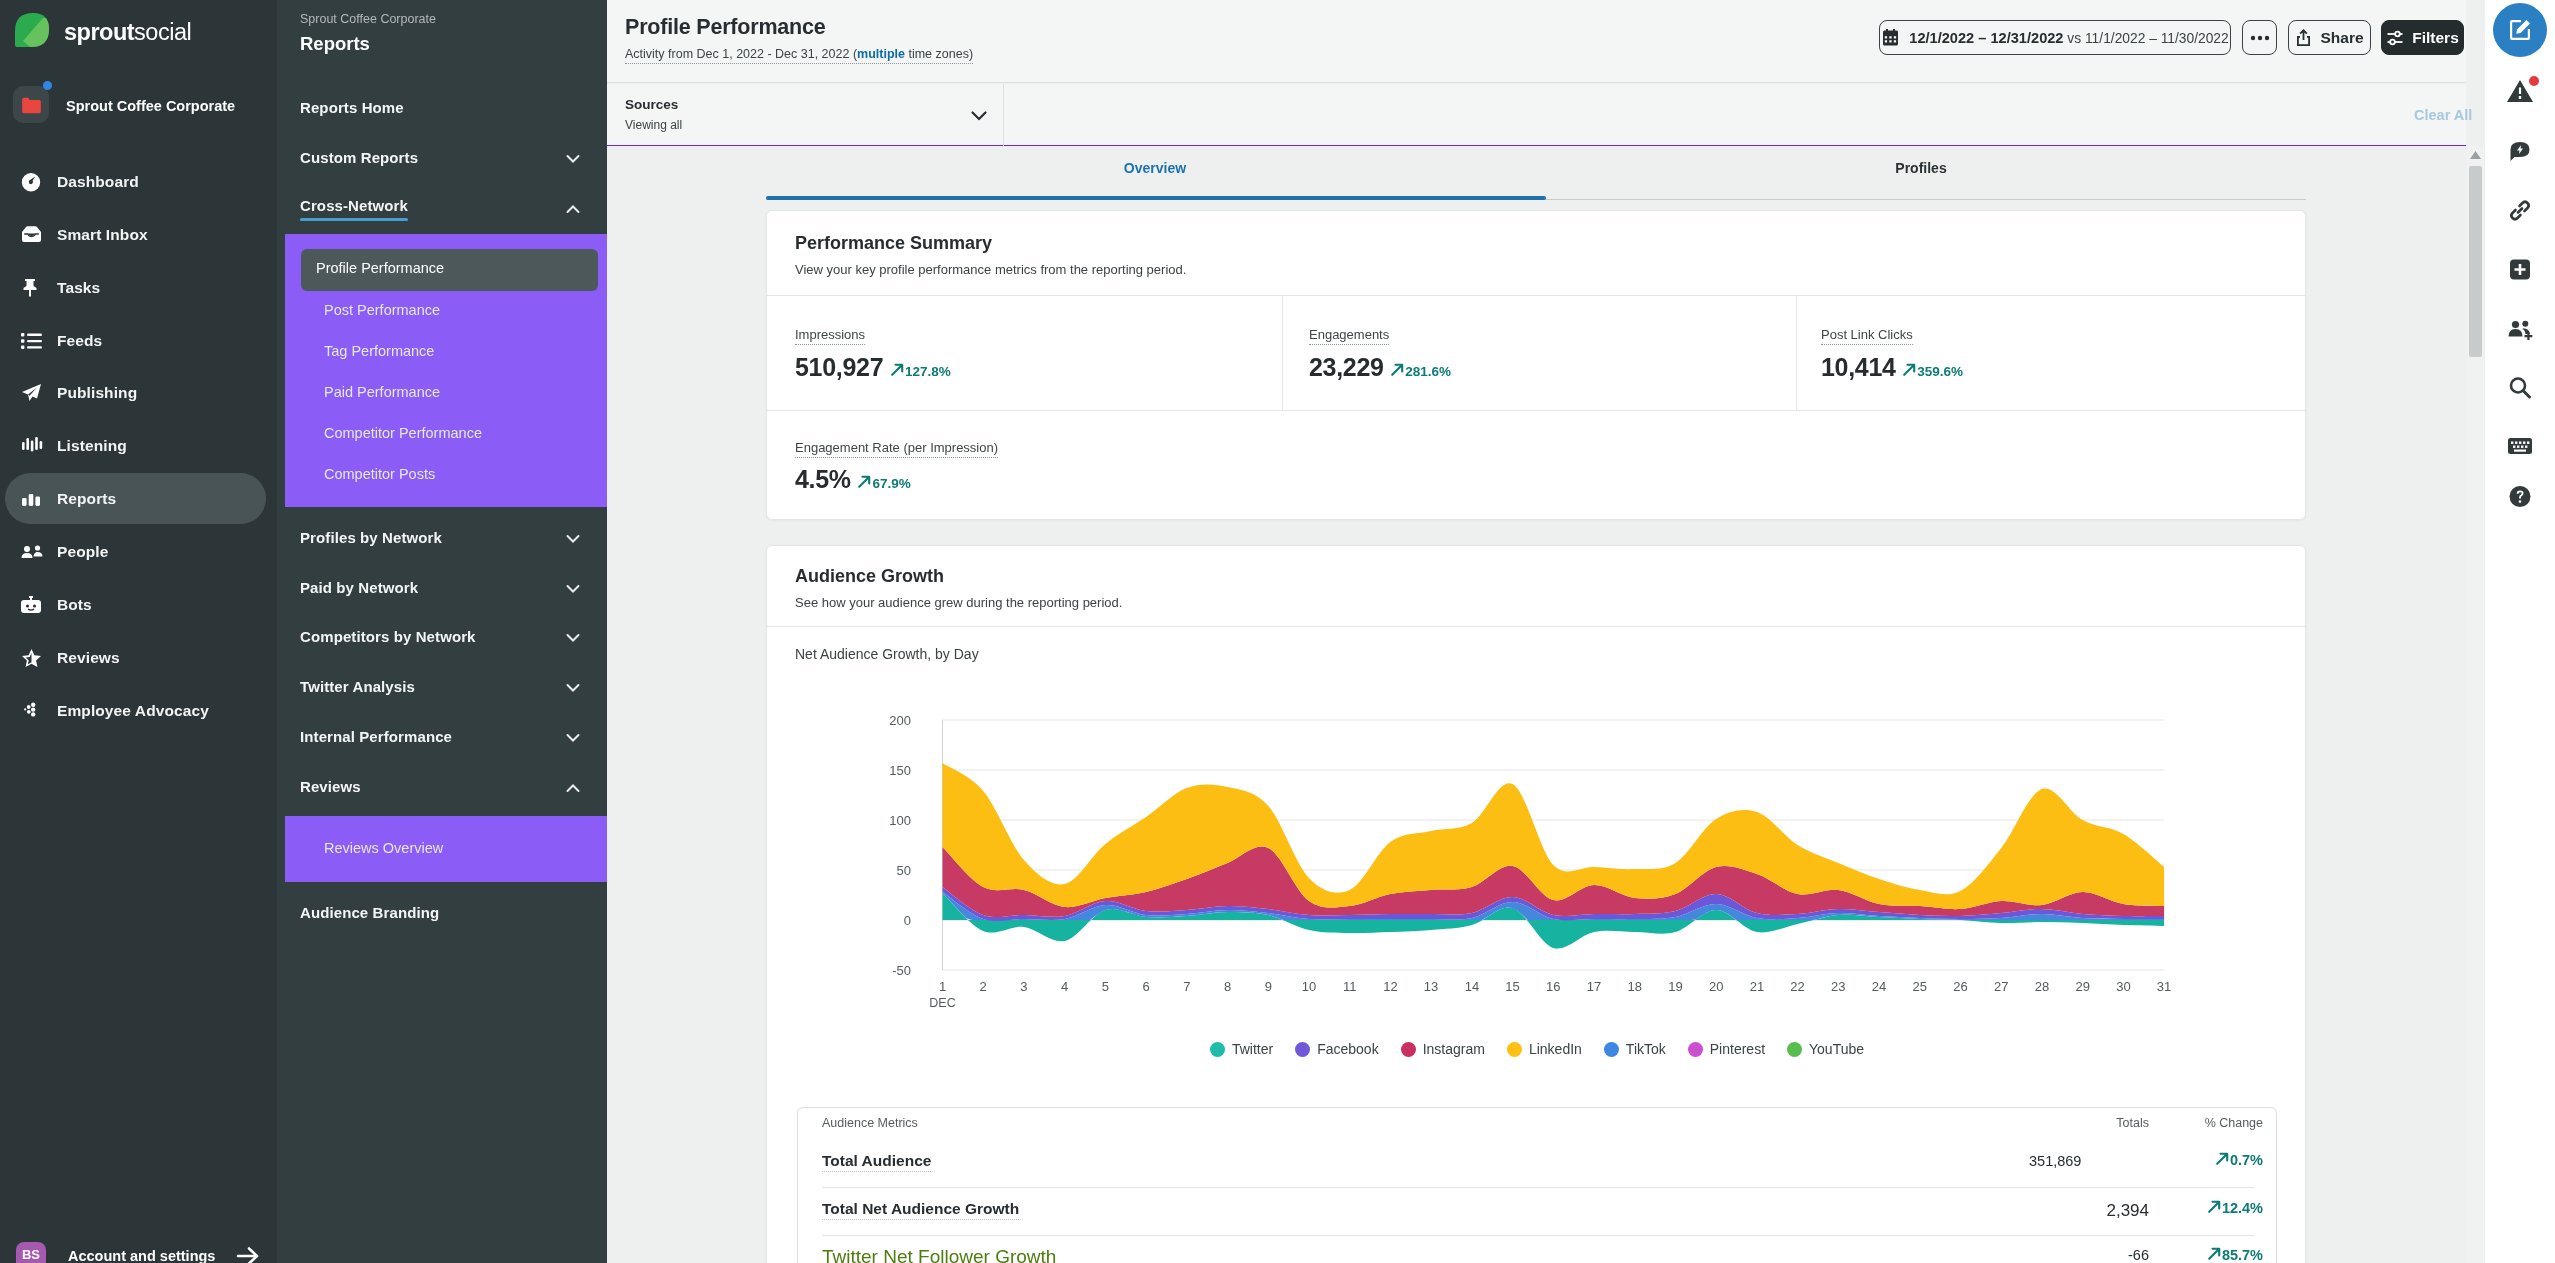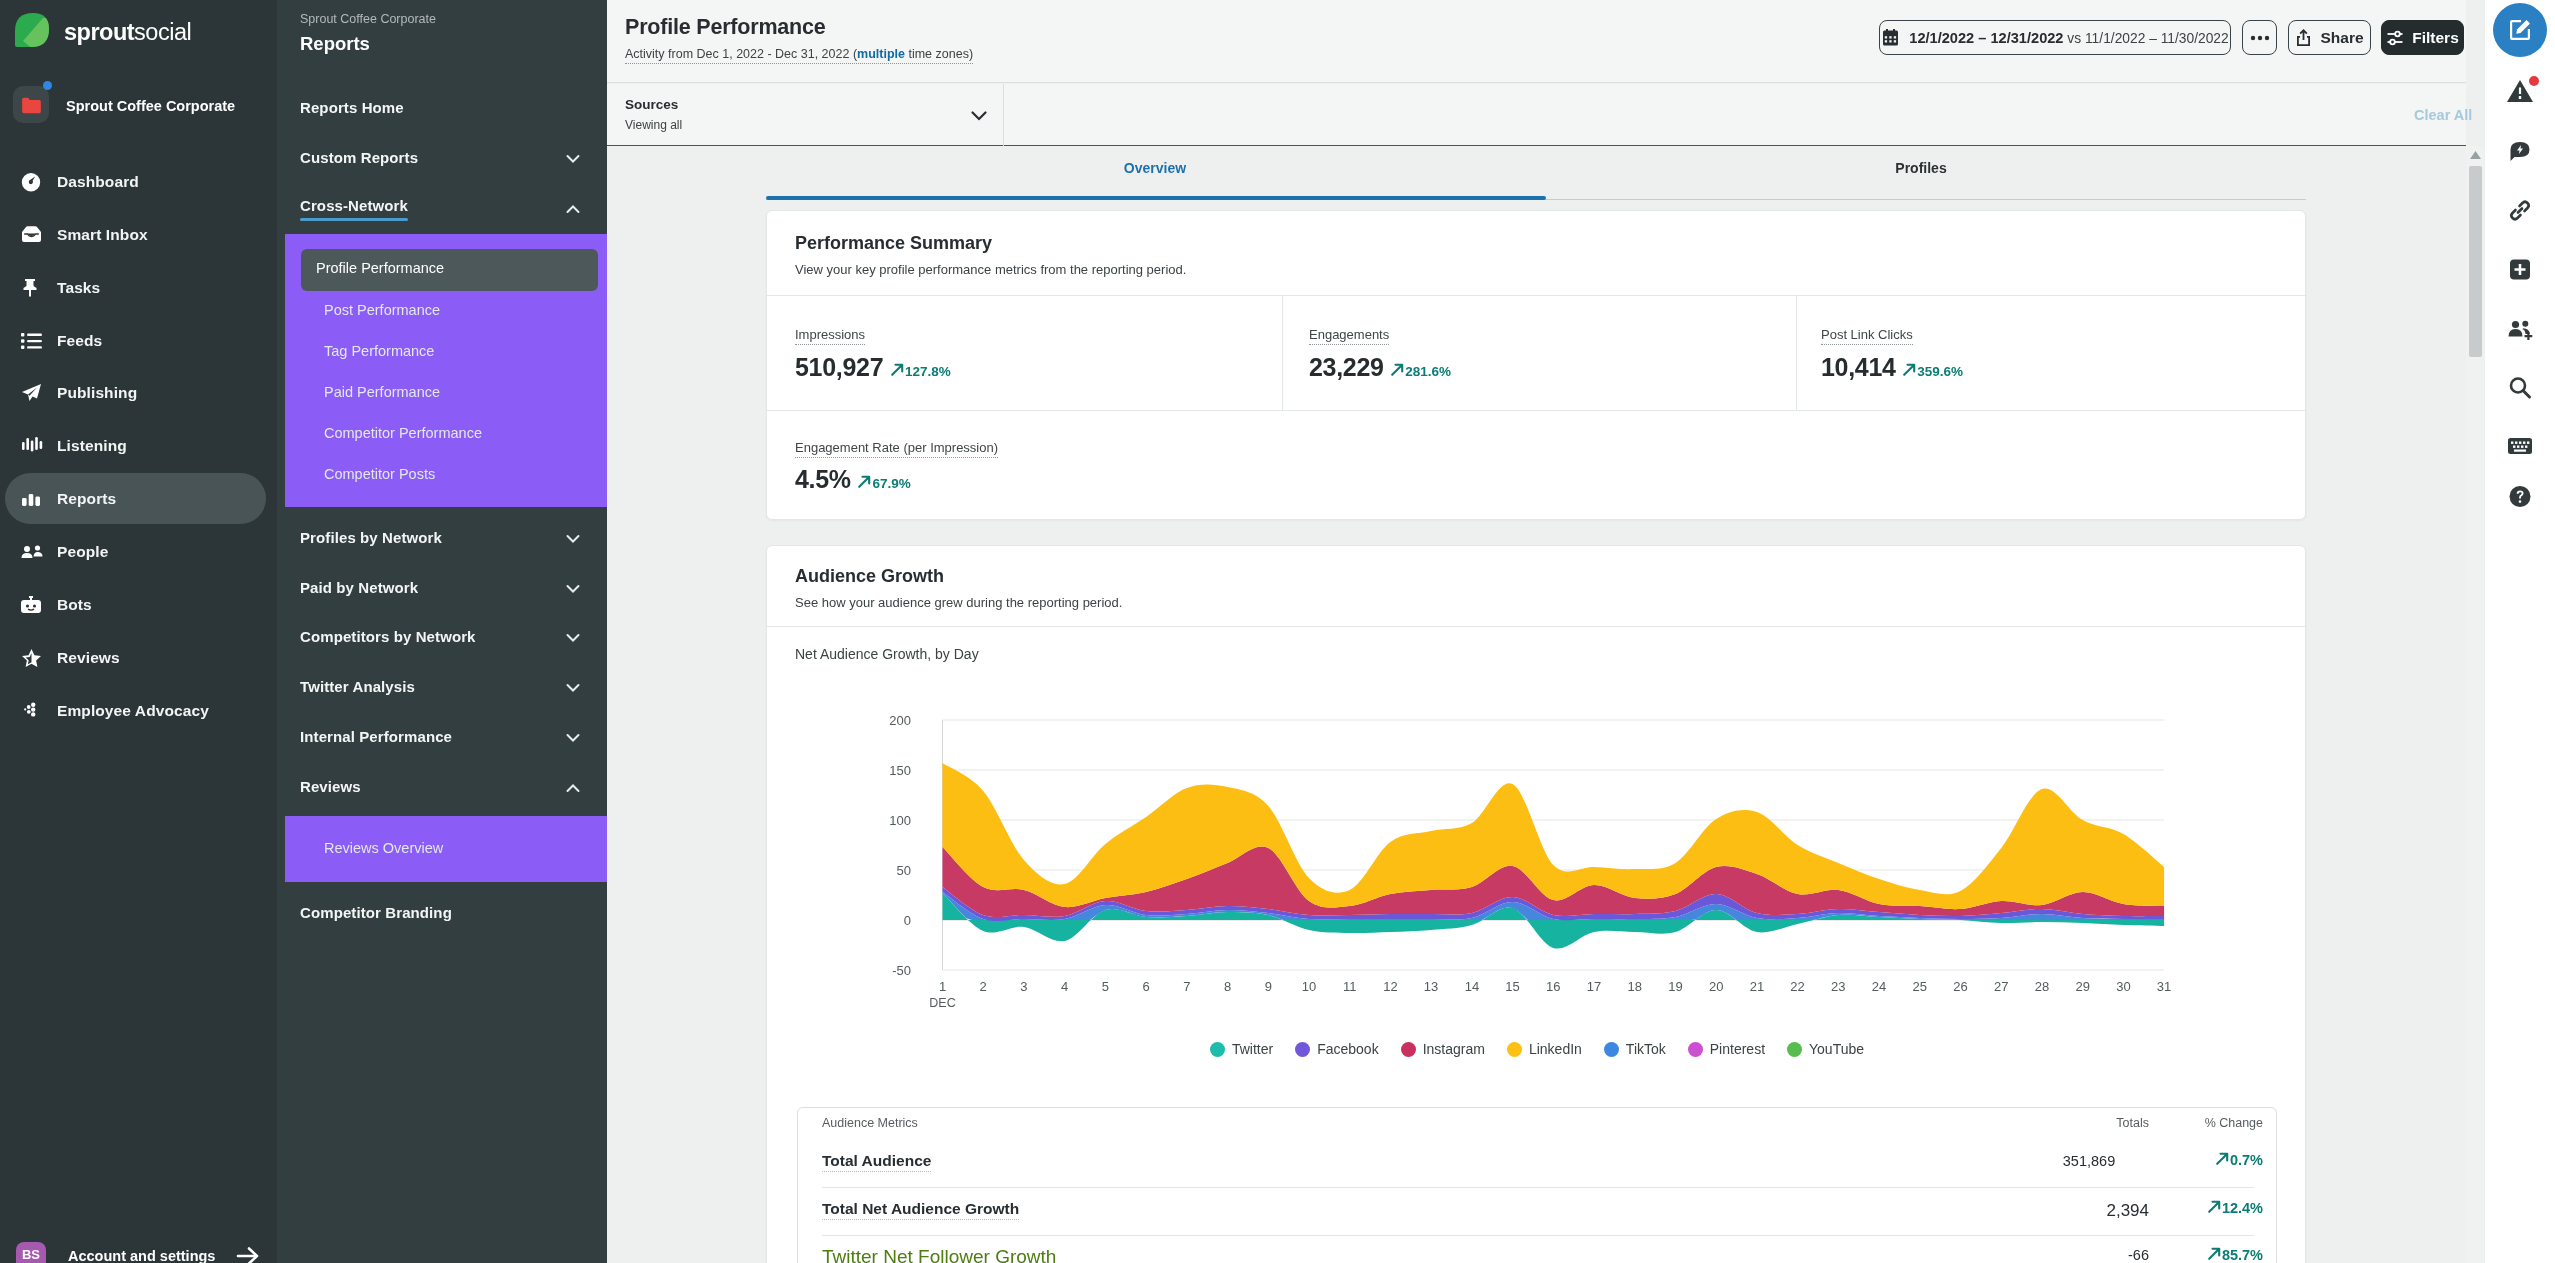--- a/index.html
+++ b/index.html
@@ -217,21 +217,21 @@
     </svg>
   <div class="item" style="top:778px">Reviews</div>
   <svg class="chev" style="top:780px" width="16" height="16" viewBox="0 0 16 16">
       <path d="M2.5 11 L8 5.5 L13.5 11" stroke="#e8ecec" stroke-width="2" fill="none" stroke-linecap="round"></path>
     </svg>
 
   <div class="panel" style="top:816px;height:66px">
     <div class="sub" style="top:24px">Reviews Overview</div>
   </div>
 
-  <div class="item" style="top:904px">Competitor Branding</div>
+  <div class="item" style="top:904px">Audience Branding</div>
 </div>
 <div class="abs" id="main">
   <div id="hdr">
     <div class="abs" style="left:18px;top:15px;font-size:21.5px;font-weight:bold;color:#272d30;letter-spacing:-.2px">Profile Performance</div>
     <div class="abs dotted" style="left:18px;top:47px;font-size:12.5px;color:#3c4345">Activity from Dec 1, 2022 - Dec 31, 2022 (<span style="color:#0e6ca6;font-weight:bold">multiple</span> time zones)</div>
 
     <div class="btn" style="left:1272px;top:20px;width:352px;gap:9px">
       <svg width="19" height="19" viewBox="0 0 19 19">
           <path d="M2 4 Q2 2.5 3.5 2.5 L5 2.5 L5 1 L7 1 L7 2.5 L12 2.5 L12 1 L14 1 L14 2.5 L15.5 2.5 Q17 2.5 17 4 L17 16 Q17 17.5 15.5 17.5 L3.5 17.5 Q2 17.5 2 16 Z M2 6.5 L17 6.5" fill="#272d30"></path>
           <rect x="3.8" y="8.2" width="2.3" height="2.3" fill="#f4f5f5"></rect>
@@ -388,21 +388,21 @@
       <span style="display:flex;align-items:center;gap:7px"><i style="width:15px;height:15px;border-radius:50%;background:#3d87e0;display:inline-block"></i>TikTok</span>
       <span style="display:flex;align-items:center;gap:7px"><i style="width:15px;height:15px;border-radius:50%;background:#cb4fd0;display:inline-block"></i>Pinterest</span>
       <span style="display:flex;align-items:center;gap:7px"><i style="width:15px;height:15px;border-radius:50%;background:#57bd4f;display:inline-block"></i>YouTube</span>
     </div>
 
     <div class="abs" style="left:30px;top:561px;width:1480px;height:239px;border:1px solid #dcdfdf;border-radius:6px">
       <div class="abs" style="left:24px;top:8px;font-size:12.5px;color:#565d5f">Audience Metrics</div>
       <div class="abs" style="left:1231px;top:8px;width:120px;font-size:12.5px;color:#565d5f;text-align:right">Totals</div>
       <div class="abs" style="left:1345px;top:8px;width:120px;font-size:12.5px;color:#565d5f;text-align:right">% Change</div>
       <div class="abs" style="left:24px;top:44px;font-size:15.5px;font-weight:bold;color:#272d30"><span class="dotted" style="border-color:#b4baba">Total Audience</span></div>
-      <div class="abs" style="left:1231px;top:45px;width:120px;font-size:14.5px;color:#272d30;text-align:center">351,869</div>
+      <div class="abs" style="left:1231px;top:45px;width:120px;font-size:14.5px;color:#272d30;text-align:left">351,869</div>
       <div class="abs" style="left:1345px;top:43px;width:120px;font-size:14.5px;text-align:right"><span class="teal"><svg width="15" height="15" viewBox="0 0 15 15" style="vertical-align:-1px">
               <path d="M2.2 12.8 L11.5 3.5 M5.5 2.8 L12.2 2.8 L12.2 9.5" stroke="#0b7c73" stroke-width="2.1" fill="none" stroke-linecap="round" stroke-linejoin="round"></path>
             </svg>0.7%</span></div>
       <div class="abs" style="left:24px;top:79px;width:1432px;height:1px;background:#e4e7e7"></div>
       <div class="abs" style="left:24px;top:92px;font-size:15.5px;font-weight:bold;color:#272d30"><span class="dotted" style="border-color:#b4baba">Total Net Audience Growth</span></div>
       <div class="abs" style="left:1231px;top:93px;width:120px;font-size:17px;color:#272d30;text-align:right">2,394</div>
       <div class="abs" style="left:1345px;top:91px;width:120px;font-size:14.5px;text-align:right"><span class="teal"><svg width="15" height="15" viewBox="0 0 15 15" style="vertical-align:-1px">
               <path d="M2.2 12.8 L11.5 3.5 M5.5 2.8 L12.2 2.8 L12.2 9.5" stroke="#0b7c73" stroke-width="2.1" fill="none" stroke-linecap="round" stroke-linejoin="round"></path>
             </svg>12.4%</span></div>
       <div class="abs" style="left:24px;top:127px;width:1432px;height:1px;background:#e4e7e7"></div>

